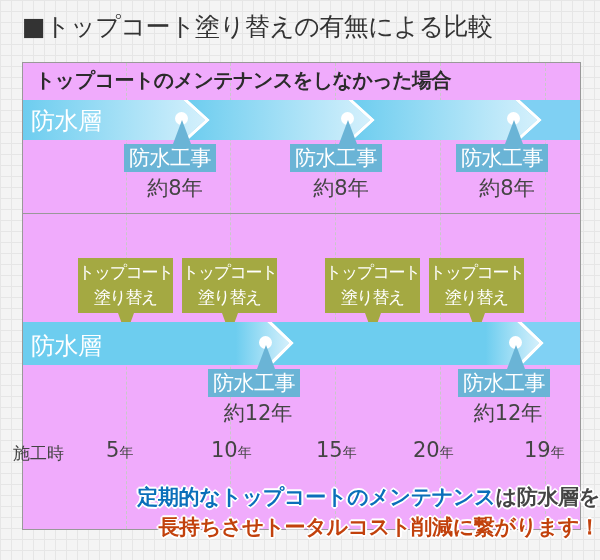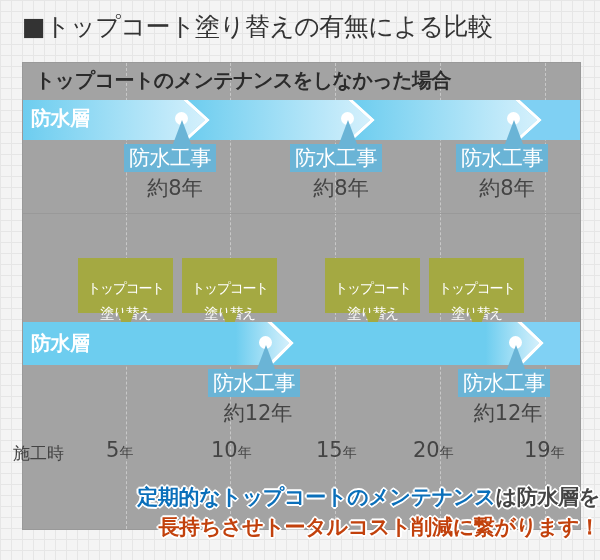--- a/index.html
+++ b/index.html
@@ -15,21 +15,21 @@
     color: #333;
   }
   .title {
     position: absolute; left: 22px; top: 10px;
     font-size: 25px; font-weight: normal; color: #333; letter-spacing: -0.5px;
     white-space: nowrap;
     text-align: center;
   }
   .panel {
     position: absolute; left: 22px; top: 62px; width: 559px; height: 468px;
-    background: #a3a3a3; border: 1px solid #999;
+    background: #f0abfc; border: 1px solid #999;
   }
   .divider {
     position: absolute; left: 0; right: 0; top: 150px; height: 1px; background: #999;
   }
   .vline {
     position: absolute; top: 0; bottom: 0; width: 0;
     border-left: 1px dashed #c8c8c8;
   }
   .sec-title {
     position: absolute; left: 12px; font-size: 20px; font-weight: bold; color: #2b2b2b;
@@ -37,42 +37,42 @@
   }
   .bar {
     position: absolute; left: 0; width: 557px; height: 40px;
     background: #6dcdef;
   }
   .seg-grad {
     position: absolute; top: 0; height: 40px;
     background: linear-gradient(90deg, #6dcdef 0%, #cfeefc 100%);
   }
   .bar-label {
-    position: absolute; left: 8px; top: 5px; font-size: 20px; color: #fff; letter-spacing: -0.5px; font-weight: bold;
+    position: absolute; left: 8px; top: 5px; font-size: 24px; color: #fff; letter-spacing: -0.5px;
   }
   .marker {
     position: absolute; width: 13px; height: 13px; border-radius: 50%; background: #fff;
   }
   .pointer-up {
     position: absolute; width: 0; height: 0;
     border-left: 9px solid transparent; border-right: 9px solid transparent;
     border-bottom: 24px solid #6ab4d6;
   }
   .badge {
     position: absolute; height: 28px; padding: 0 5px;
     background: #6ab4d6; color: #fff; font-size: 21px; line-height: 28px; white-space: nowrap;
     letter-spacing: -0.5px;
   }
   .years {
     position: absolute; font-size: 21px; color: #444; white-space: nowrap; text-align: center;
   }
   .callout {
     position: absolute; width: 95px; height: 55px; background: #a4a942;
-    color: #fff; text-align: center; font-size: 14px; line-height: 25px;
-    letter-spacing: -1.5px; padding-top: 18px;
+    color: #fff; text-align: center; font-size: 17px; line-height: 25px;
+    letter-spacing: -1.5px; padding-top: 2px;
   }
   .callout span { display: block; }
   .pointer-down {
     position: absolute; width: 0; height: 0;
     border-left: 8px solid transparent; border-right: 8px solid transparent;
     border-top: 22px solid #a4a942;
   }
   .axis { position: absolute; top: 440px; font-size: 17px; color: #444; white-space: nowrap; }
   .axis .n { font-size: 21px; }
   .axis .u { font-size: 14px; }

